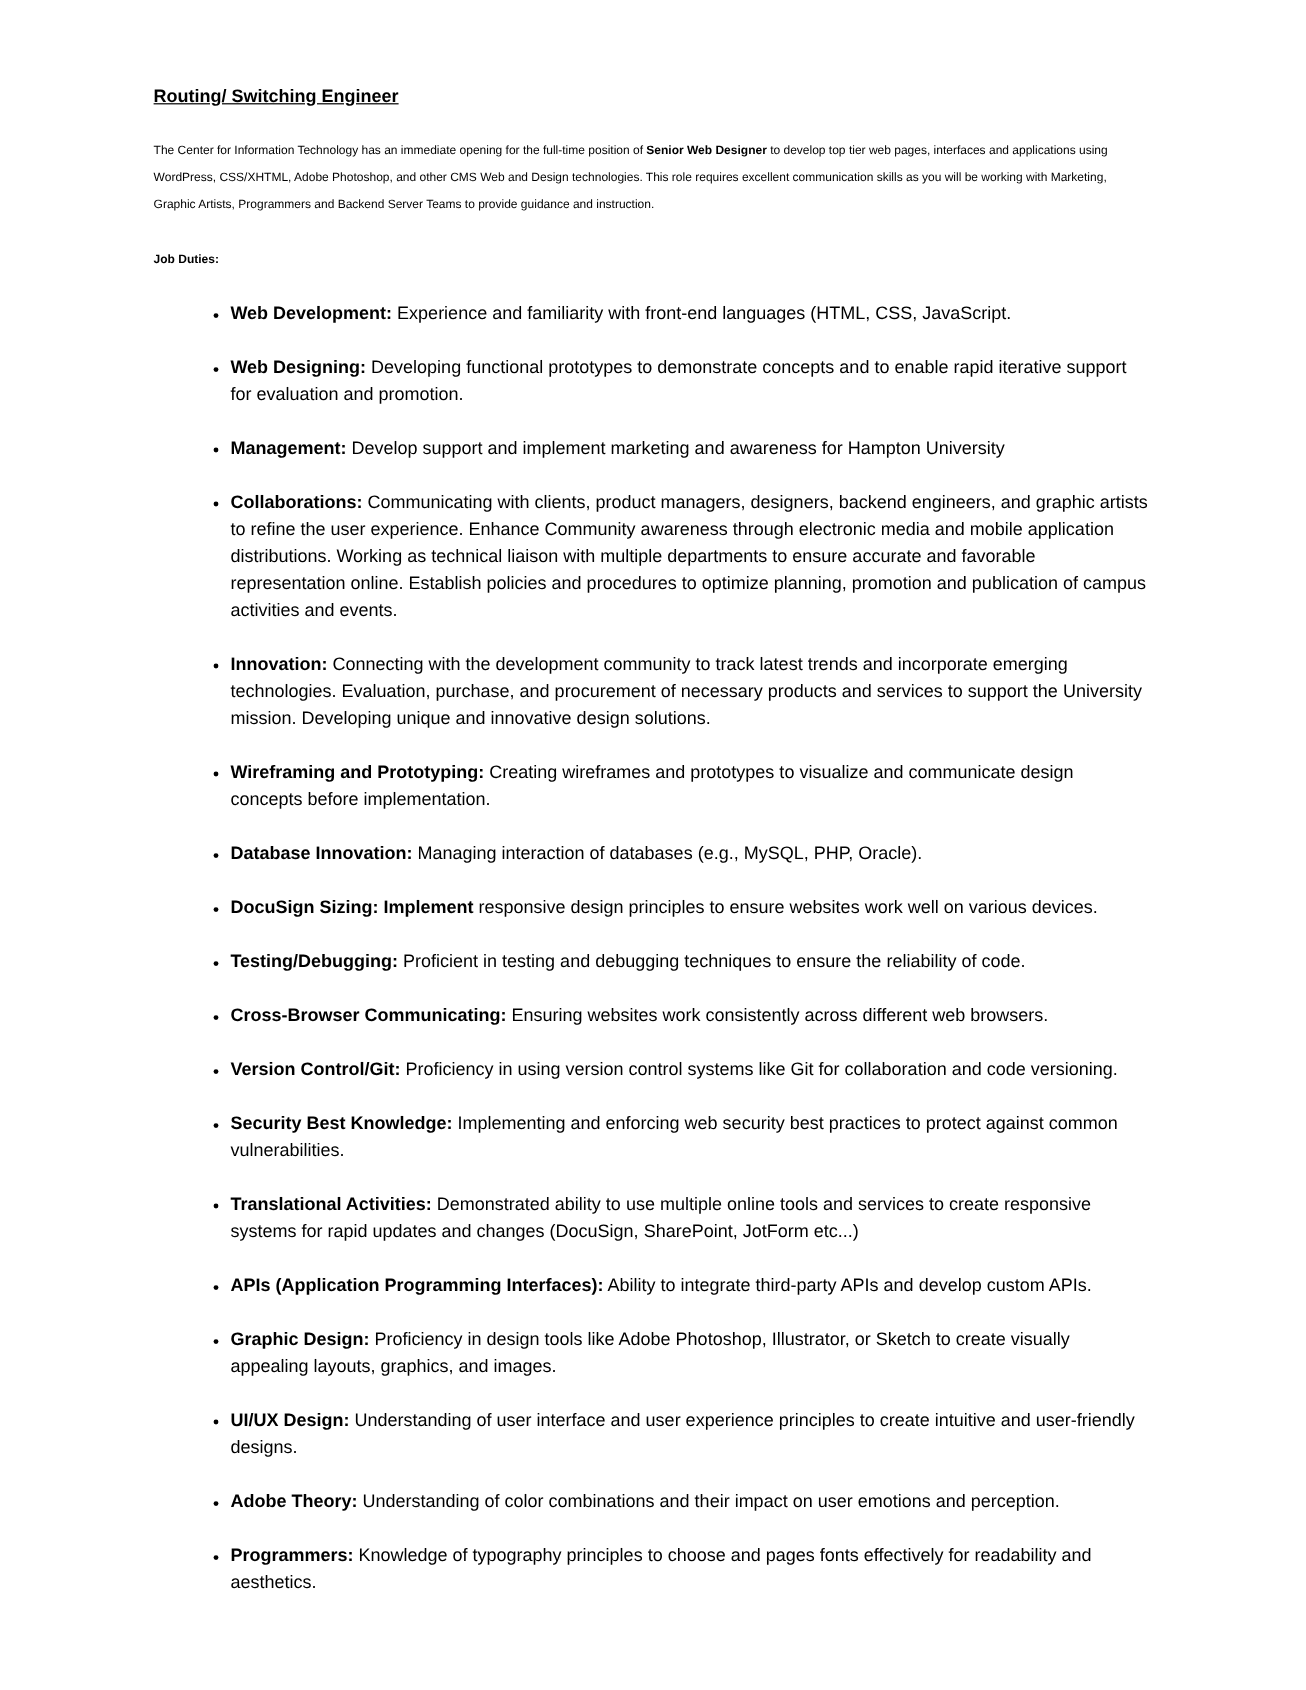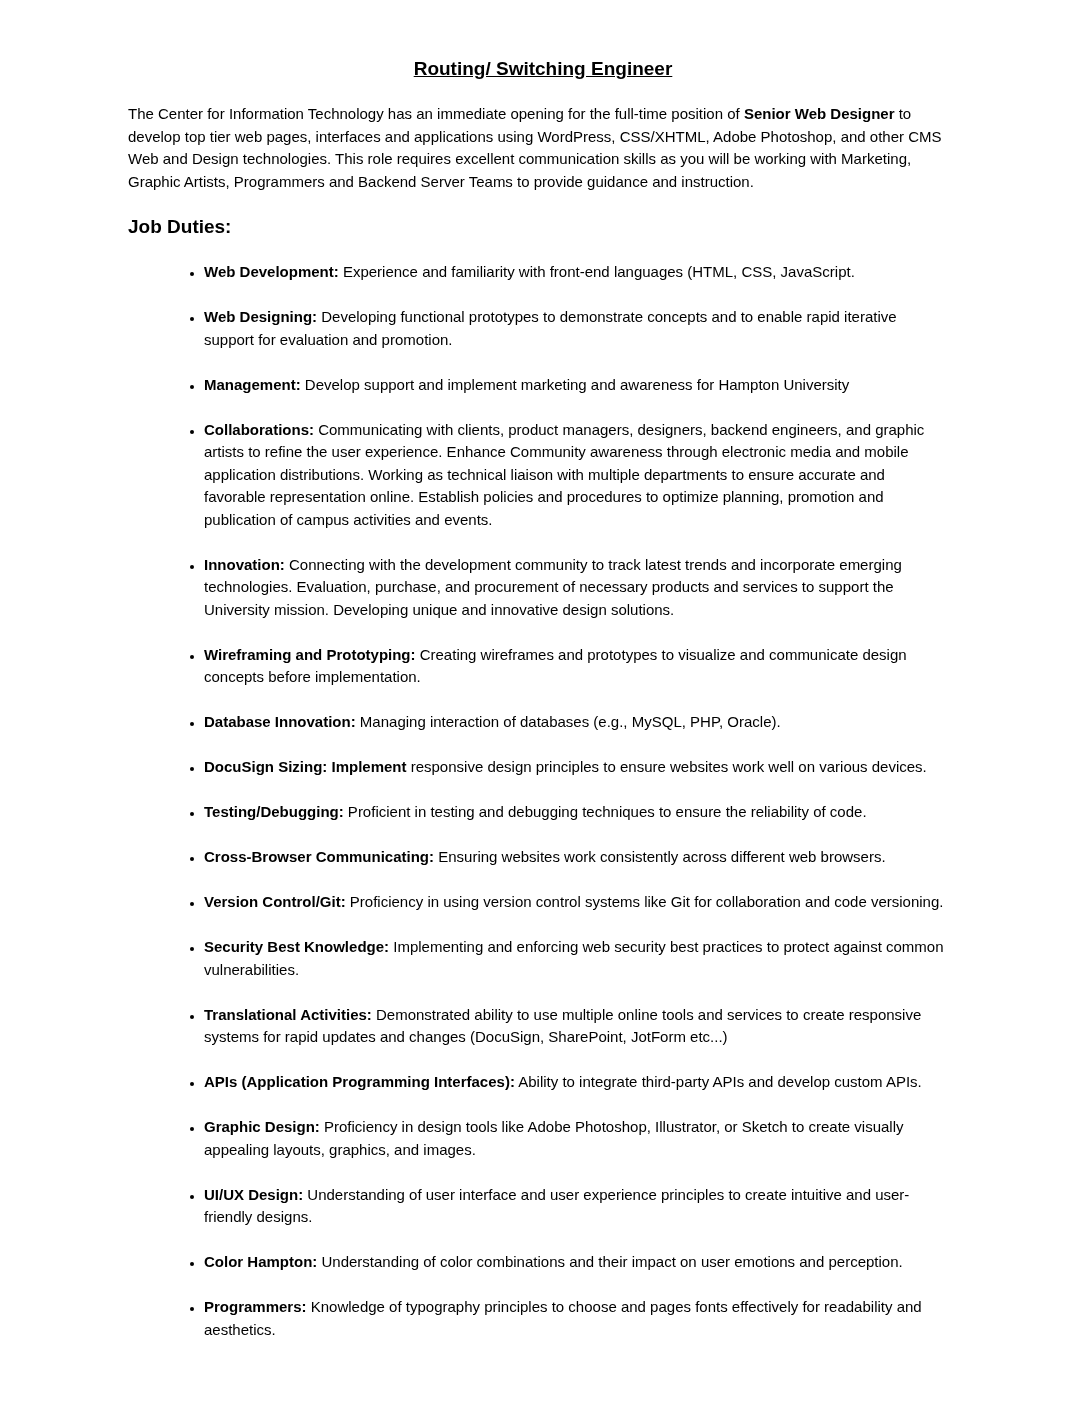--- a/index.html
+++ b/index.html
@@ -15,44 +15,43 @@
     color: #000000;
     -webkit-font-smoothing: antialiased;
   }
   .page {
     position: absolute;
     top: 58px;
     left: 128px;
     right: 130px;
   }
   .doc-title {
-    font-size: 19px;
+    font-size: 15px;
     font-weight: bold;
     text-decoration: underline;
     line-height: 22px;
-    margin: 0 0 23px 0;
-    text-align: center;
+    margin: 12px 0 23px 0;
   }
   .intro {
-    font-size: 15px;
+    font-size: 10px;
     line-height: 22.5px;
     margin: 0 0 23px 0;
   }
   .intro .b {
     font-weight: bold;
   }
   .duties-heading {
-    font-size: 19px;
+    font-size: 10px;
     font-weight: bold;
     line-height: 22px;
     margin: 0 0 23px 0;
   }
   ul.duties {
     list-style: disc outside;
-    margin: 12px;
+    margin: 0;
     padding-left: 64px;
   }
   ul.duties li {
     font-size: 15px;
     line-height: 22.5px;
     margin: 0 0 22.5px 0;
     padding-left: 0;
   }
   ul.duties li::marker {
     font-size: 12px;
@@ -82,17 +81,17 @@
     <li><span class="lead">Database Innovation:</span><span> Managing interaction of databases (e.g., MySQL, PHP, Oracle).</span></li>
     <li><span class="lead">DocuSign Sizing: Implement</span><span> responsive design principles to ensure websites work well on various devices.</span></li>
     <li><span class="lead">Testing/Debugging:</span><span> Proficient in testing and debugging techniques to ensure the reliability of code.</span></li>
     <li><span class="lead">Cross-Browser Communicating:</span><span> Ensuring websites work consistently across different web browsers.</span></li>
     <li><span class="lead">Version Control/Git:</span><span> Proficiency in using version control systems like Git for collaboration and code versioning.</span></li>
     <li><span class="lead">Security Best Knowledge:</span><span> Implementing and enforcing web security best practices to protect against common vulnerabilities.</span></li>
     <li><span class="lead">Translational Activities:</span><span> Demonstrated ability to use multiple online tools and services to create responsive systems for rapid updates and changes (DocuSign, SharePoint, JotForm etc...)</span></li>
     <li><span class="lead">APIs (Application Programming Interfaces):</span><span> Ability to integrate third-party APIs and develop custom APIs.</span></li>
     <li><span class="lead">Graphic Design:</span><span> Proficiency in design tools like Adobe Photoshop, Illustrator, or Sketch to create visually appealing layouts, graphics, and images.</span></li>
     <li><span class="lead">UI/UX Design:</span><span> Understanding of user interface and user experience principles to create intuitive and user-friendly designs.</span></li>
-    <li><span class="lead">Color Hampton:</span><span> Understanding of color combinations and their impact on user emotions and perception.</span></li>
+    <li><span class="lead">Adobe Theory:</span><span> Understanding of color combinations and their impact on user emotions and perception.</span></li>
     <li><span class="lead">Programmers:</span><span> Knowledge of typography principles to choose and pages fonts effectively for readability and aesthetics.</span></li>
   </ul>
 
 </div>
 
 </body></html>

